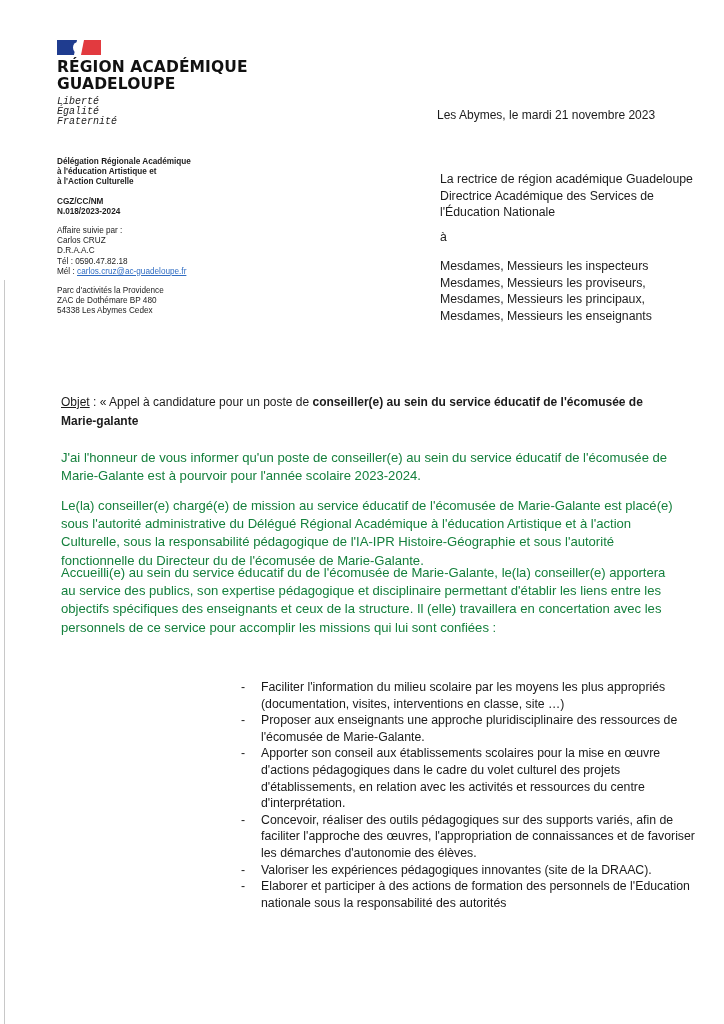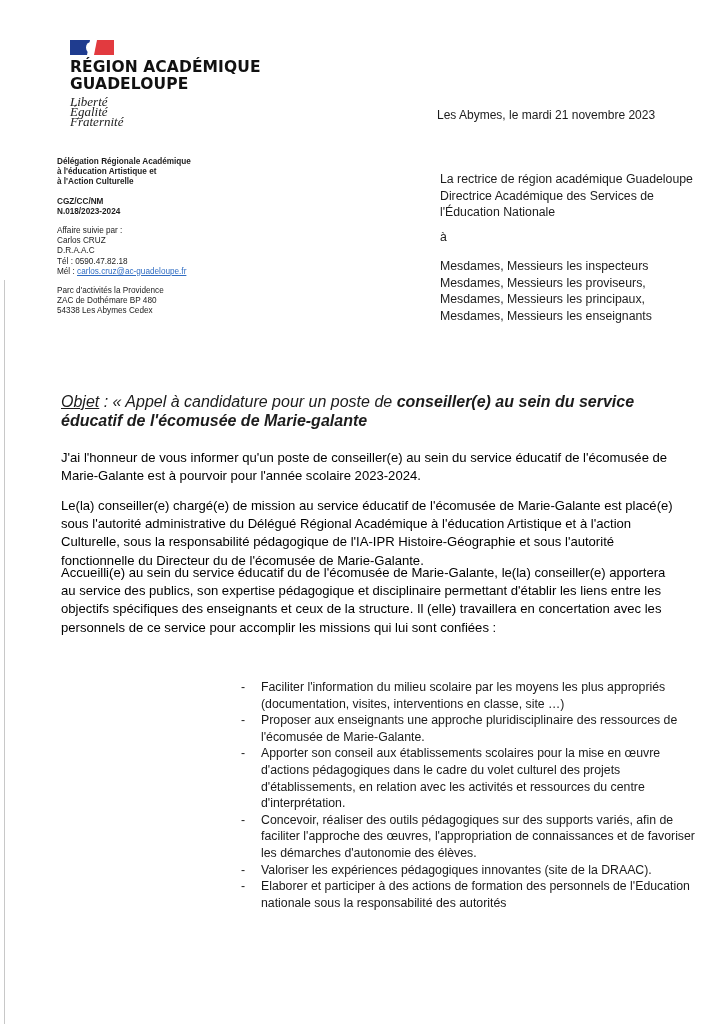--- a/index.html
+++ b/index.html
@@ -19,21 +19,21 @@
       position: absolute;
       left: 4px;
       top: 280px;
       width: 1px;
       height: 744px;
       background: #c8c8c8;
     }
     
     .logo {
       position: absolute;
-      left: 70px;
+      left: 57px;
       top: 40px;
     }
     .flag {
       width: 44px;
       height: 15px;
       position: relative;
       margin-bottom: 4px;
     }
     .flag .blue {
       position: absolute; left: 0; top: 0;
@@ -56,23 +56,23 @@
     .org-name {
       font-family: "DejaVu Sans", sans-serif;
       font-weight: bold;
       font-size: 15.5px;
       line-height: 17px;
       letter-spacing: 0.1px;
       color: #111;
     }
     .motto {
       margin-top: 4px;
-      font-family: Liberation Serif, serif;
+      font-family: Liberation Mono, monospace;
       font-style: italic;
-      font-size: 13px;
+      font-size: 10px;
       line-height: 10px;
       color: #222;
     }
     
     .sender {
       position: absolute;
       left: 57px;
       top: 157px;
       width: 190px;
       font-size: 8.2px;
@@ -105,34 +105,33 @@
     .addressees {
       font-size: 12.3px;
       line-height: 16.6px;
     }
     
     .objet {
       position: absolute;
       left: 61px;
       top: 393px;
       width: 600px;
-      font-size: 16px;
+      font-size: 12px;
       line-height: 18.5px;
-      font-style: italic;
     }
     .objet .label { text-decoration: underline; }
     .objet b { font-weight: bold; }
     
     .body-text {
       position: absolute;
       left: 61px;
       width: 620px;
       font-size: 13.1px;
       line-height: 18.2px;
-      color: #000000;
+      color: #15803d;
     }
     .p1 { top: 449px; }
     .p2 { top: 497px; }
     .p3 { top: 564px; }
     
     .missions {
       position: absolute;
       left: 241px;
       top: 679px;
       width: 460px;

